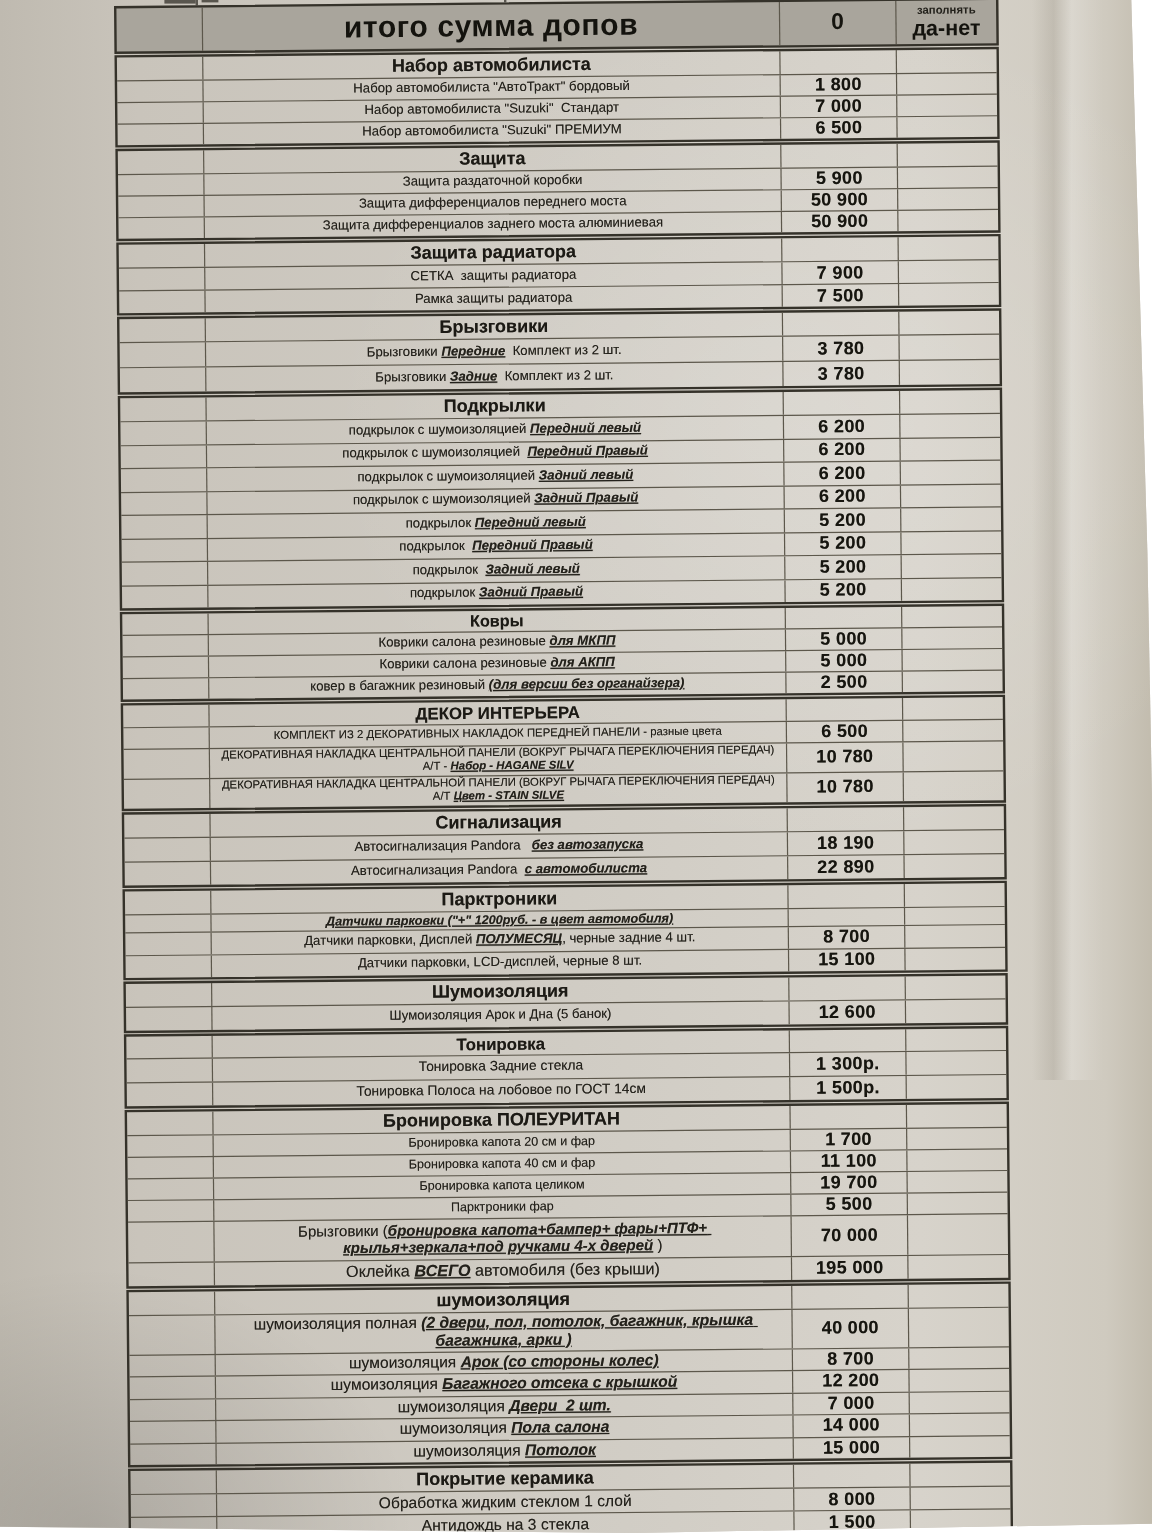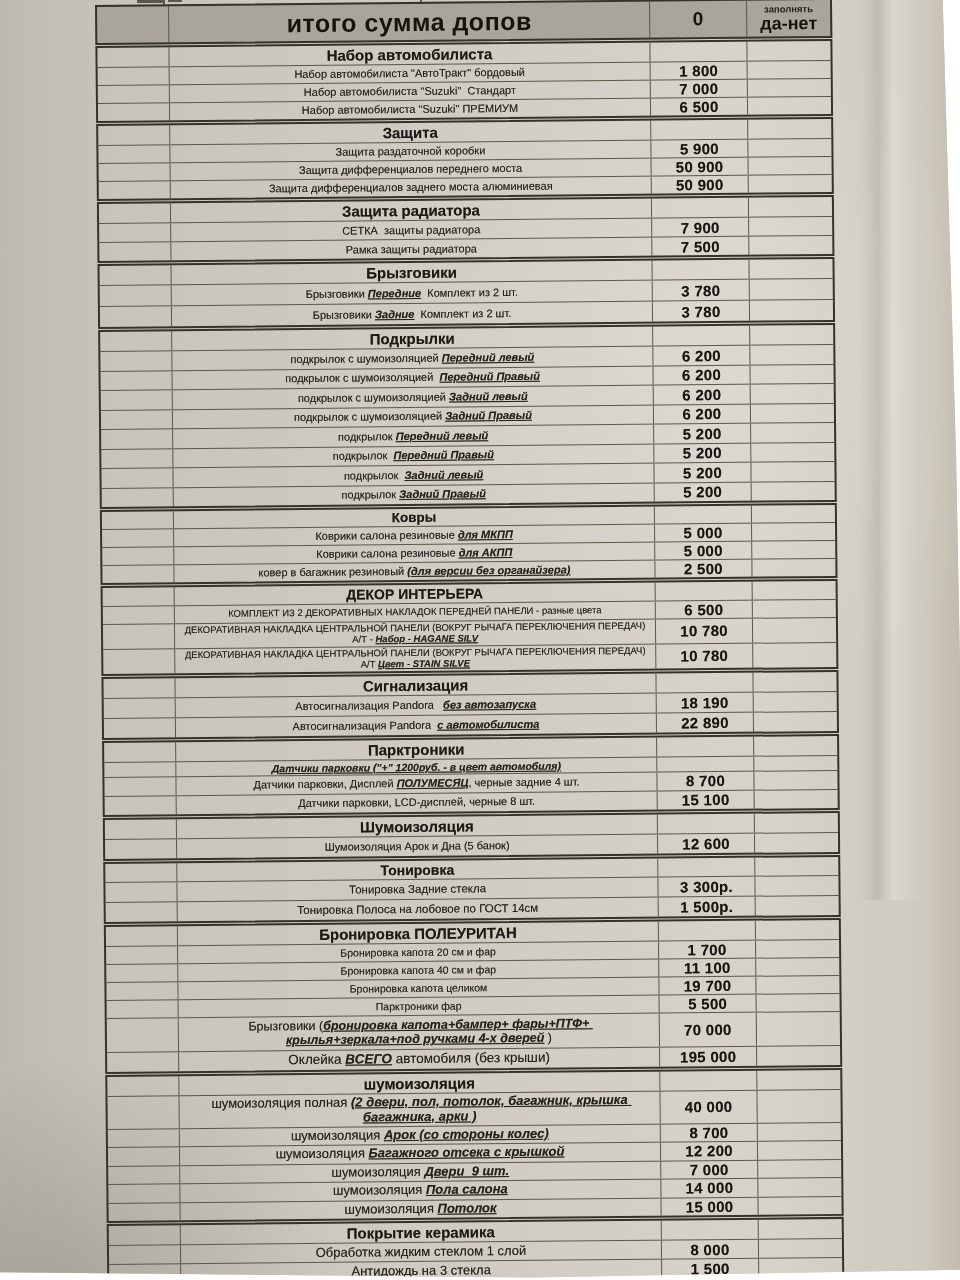--- a/index.html
+++ b/index.html
@@ -404,21 +404,21 @@
             <div class="c c0"></div>
             <div class="c c1 title" style="font-size: 14px;">Тонировка</div>
             <div class="c c2"></div>
             <div class="c c3"></div>
           </div>
           <div class="row" style="min-height: 20px;">
             <div class="c c0"></div>
             <div class="c c1" style="font-size: 11.5px;">
               <span class="txt"><span>Тонировка Задние стекла</span><span class="em"></span><span></span></span>
             </div>
-            <div class="c c2 price">3 300р.</div>
+            <div class="c c2 price">1 300р.</div>
             <div class="c c3"></div>
           </div>
           <div class="row" style="min-height: 20px;">
             <div class="c c0"></div>
             <div class="c c1" style="font-size: 11.5px;">
               <span class="txt"><span>Тонировка Полоса на лобовое по ГОСТ 14см</span><span class="em"></span><span></span></span>
             </div>
             <div class="c c2 price">1 500р.</div>
             <div class="c c3"></div>
           </div>
@@ -506,21 +506,21 @@
             <div class="c c0"></div>
             <div class="c c1" style="font-size: 13px;">
               <span class="txt"><span>шумоизоляция </span><span class="em">Багажного отсека с крышкой</span><span></span></span>
             </div>
             <div class="c c2 price">12 200</div>
             <div class="c c3"></div>
           </div>
           <div class="row" style="min-height: 18.5px;">
             <div class="c c0"></div>
             <div class="c c1" style="font-size: 13px;">
-              <span class="txt"><span>шумоизоляция </span><span class="em">Двери  9 шт.</span><span></span></span>
+              <span class="txt"><span>шумоизоляция </span><span class="em">Двери  2 шт.</span><span></span></span>
             </div>
             <div class="c c2 price">7 000</div>
             <div class="c c3"></div>
           </div>
           <div class="row" style="min-height: 18.5px;">
             <div class="c c0"></div>
             <div class="c c1" style="font-size: 13px;">
               <span class="txt"><span>шумоизоляция </span><span class="em">Пола салона</span><span></span></span>
             </div>
             <div class="c c2 price">14 000</div>

